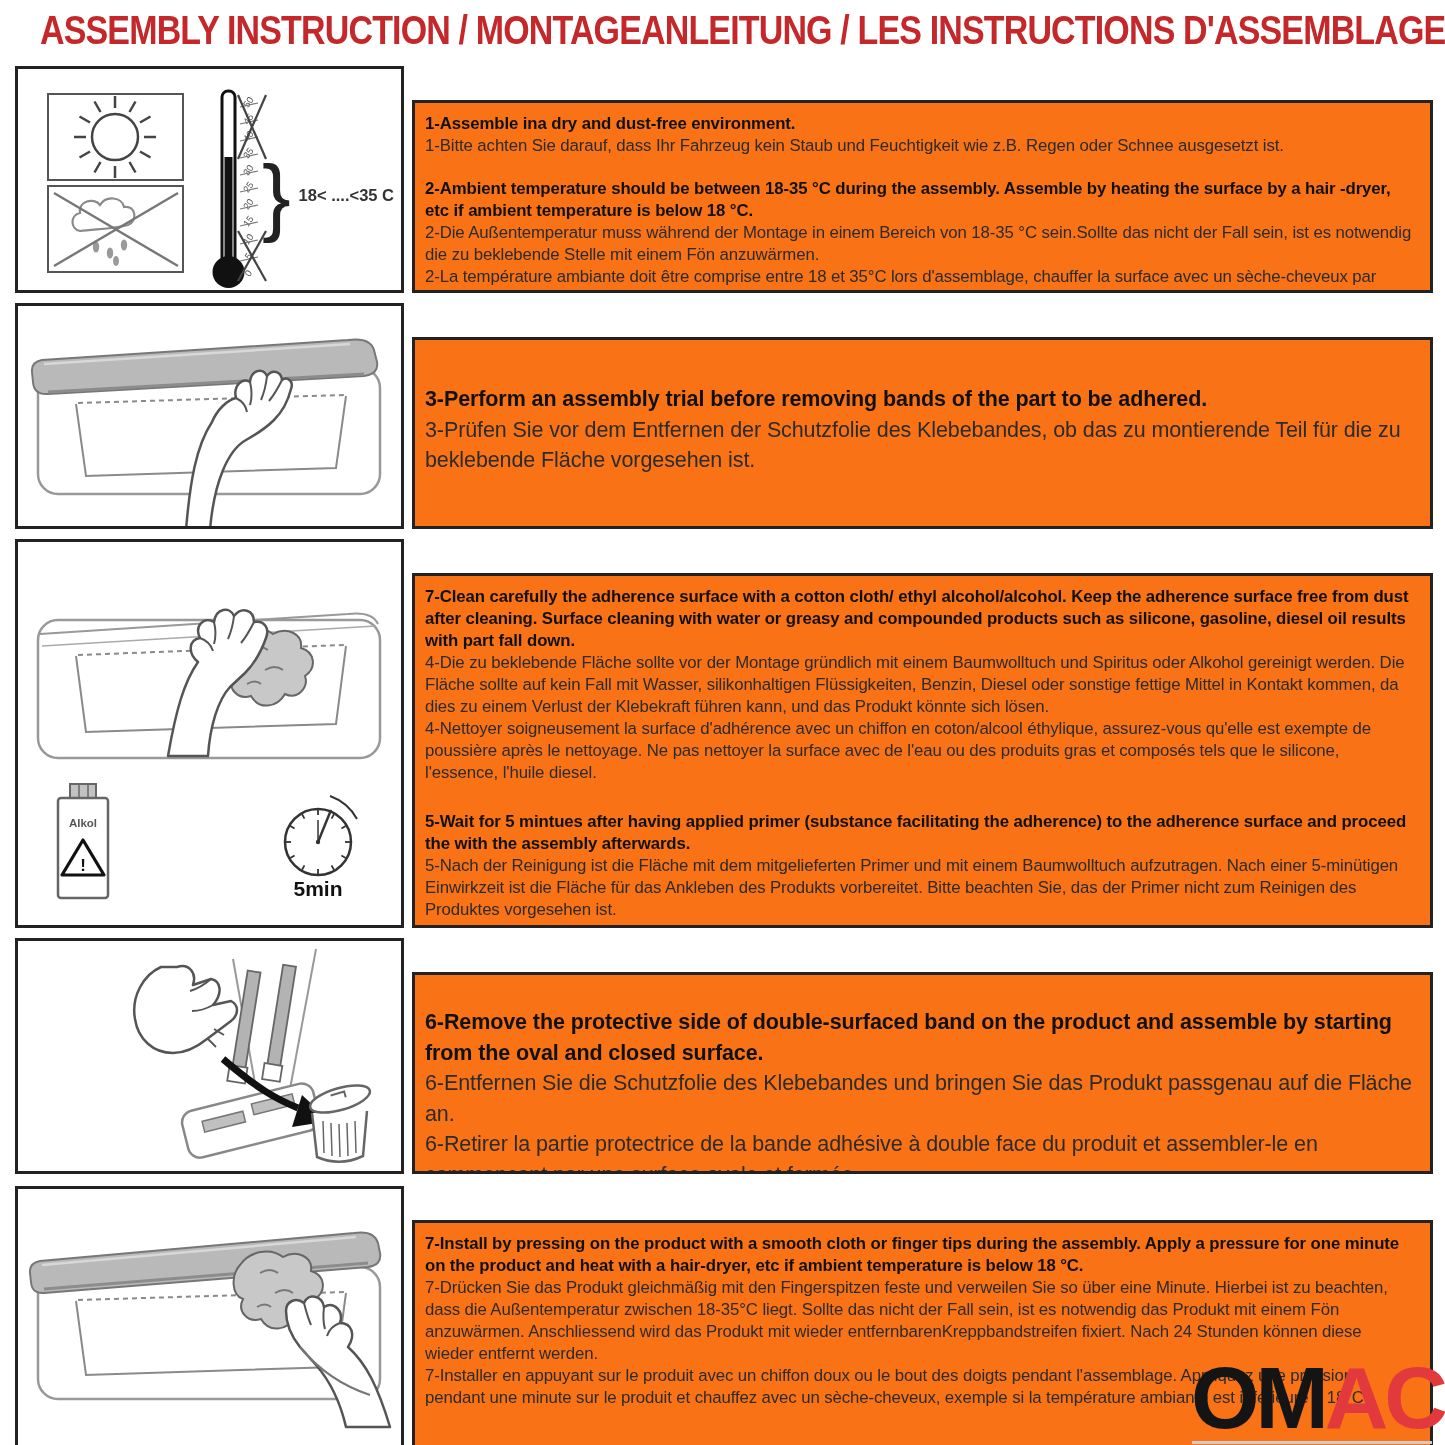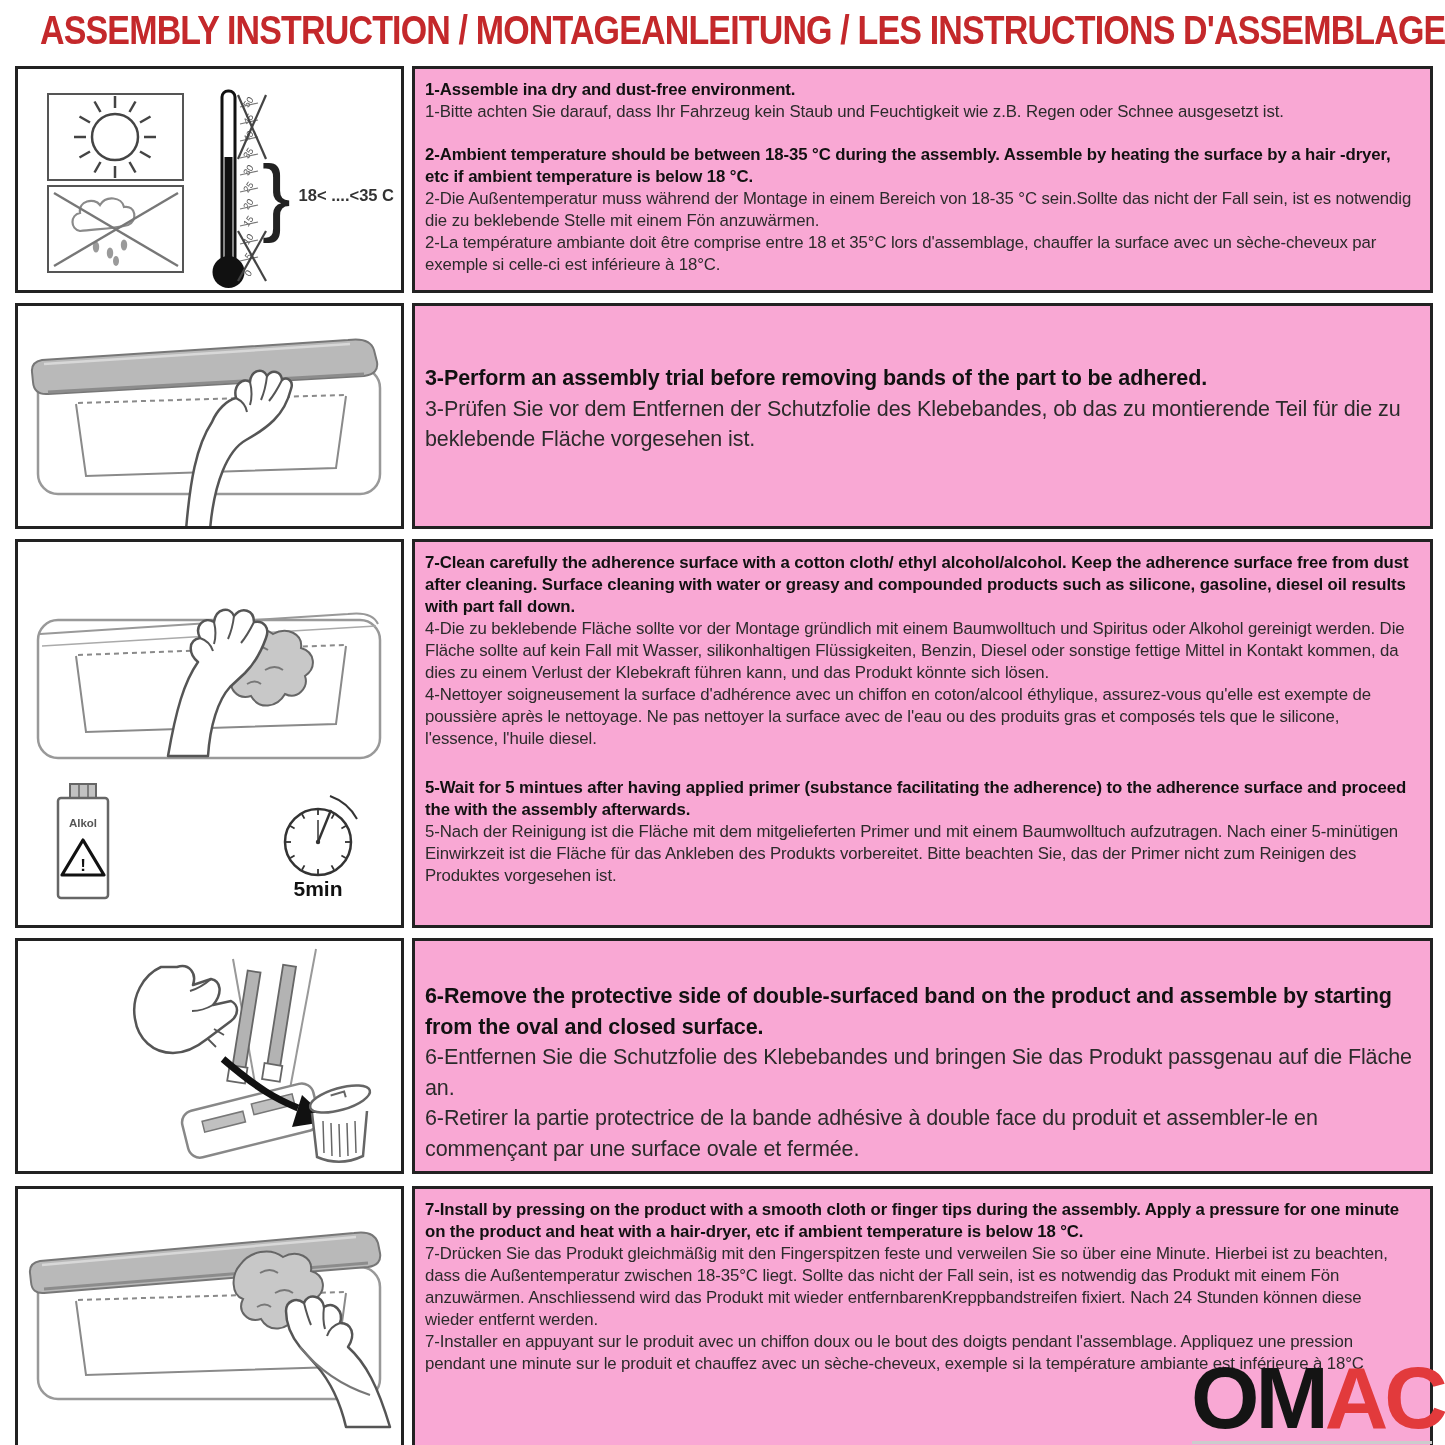--- a/index.html
+++ b/index.html
@@ -9,24 +9,24 @@
        color:#c4282b;letter-spacing:-1px;white-space:nowrap;
        transform:scaleX(0.85);transform-origin:left top;}
   .row{position:absolute;left:15px;width:1418px;display:flex;gap:8px;}
   .r1{top:66px;height:227px}
   .r2{top:303px;height:226px}
   .r3{top:539px;height:389px}
   .r4{top:938px;height:236px}
   .r5{top:1186px;height:306px}
   .figbox{width:389px;flex:none;border:3px solid #222;background:#fff;
        box-sizing:border-box;overflow:hidden;}
-  .textbox{flex:1;border:3px solid #222;background:#f9a8d4;box-sizing:border-box;
-       padding:10px 16px 8px 10px;overflow:hidden;}
-  .r2 .textbox{padding-top:57px}
-  .r4 .textbox{padding-top:40px}
+  .textbox{flex:1;border:3px solid #222;background:#f97316;box-sizing:border-box;
+       padding:10px 16px 8px 10px;overflow:hidden;margin-top:34px;}
+  .r2 .textbox{padding-top:44px}
+  .r4 .textbox{padding-top:32px}
   .t-sm p{margin:0;font-size:16.8px;line-height:1.31;letter-spacing:-0.1px;}
   .t-lg p{margin:0;font-size:21.5px;line-height:1.42;letter-spacing:-0.1px;}
   p.b{font-weight:700;color:#111;}
   .gap{height:21px}
   .r3 .gap{height:27px}
   svg{display:block}
   .logo{position:absolute;left:1191px;top:1354px;font-size:88px;font-weight:800;
        letter-spacing:-4px;line-height:1;white-space:nowrap;}
   .logo .lb{color:#141414}
   .logo .lr{color:#e23a3c}

